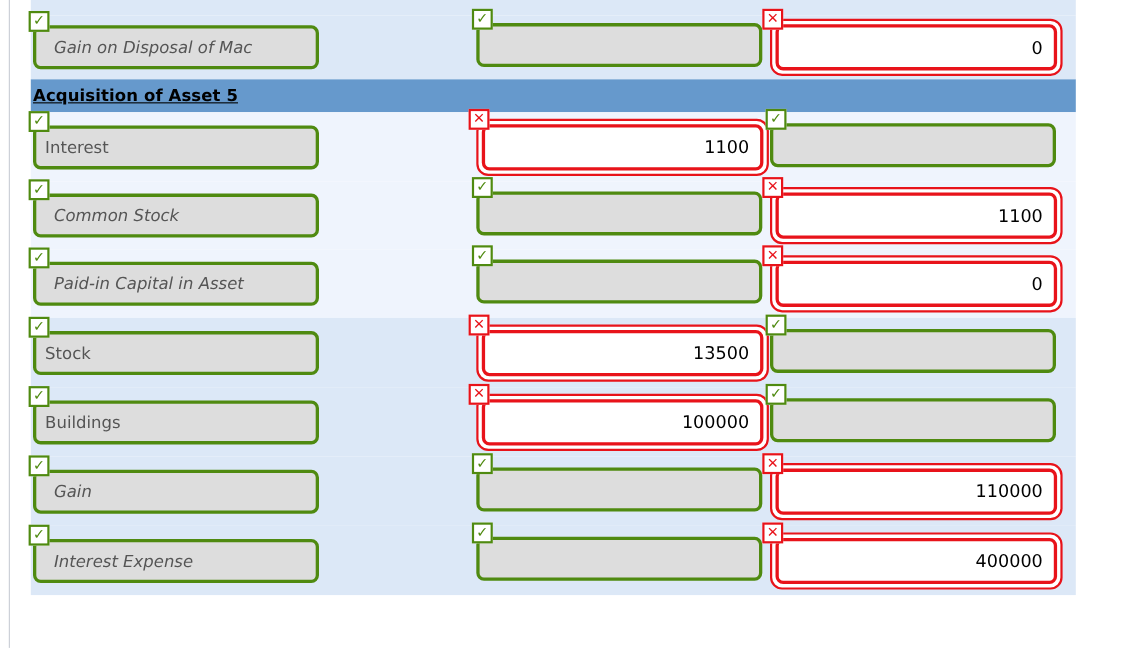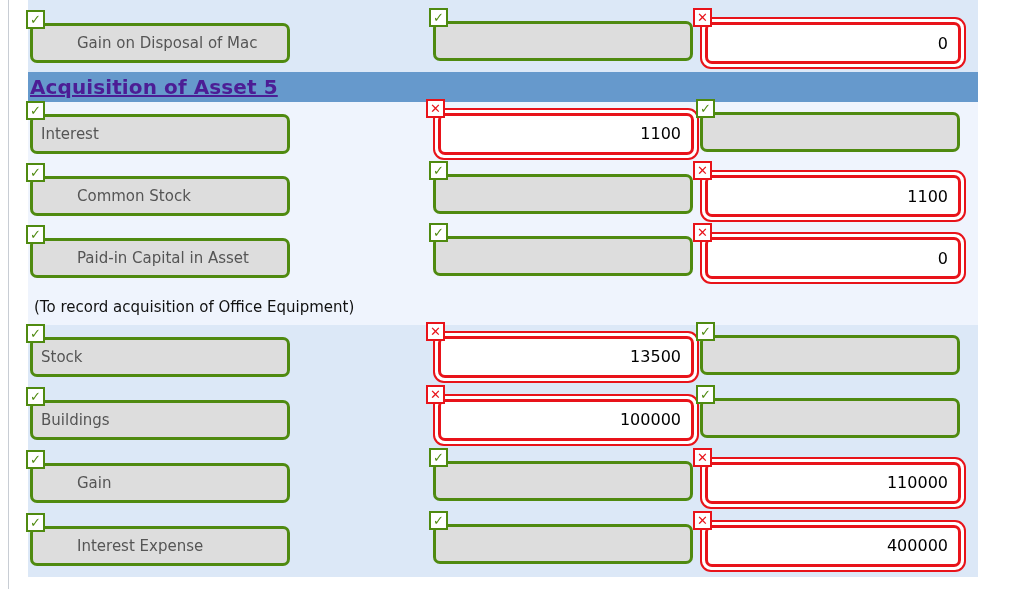--- a/index.html
+++ b/index.html
@@ -18,21 +18,21 @@
   .row{position:relative;display:flex;align-items:center;box-sizing:border-box;}
   .bg-light{background:#eff4fd;}
   .bg-mid{background:#dce8f7;}
 
   
   .section-bar{
     height:30px;display:flex;align-items:center;
     background:#6699cc;box-sizing:border-box;padding-left:2px;
   }
   .section-bar .title{
-    font-size:20px;font-weight:bold;color:#4c1d95;text-decoration:underline;
+    font-size:15px;font-weight:bold;color:#000000;text-decoration:underline;
     letter-spacing:.1px;
   }
 
   
   .cell{position:relative;box-sizing:border-box;}
   .c-acct{width:300px;padding-left:2px;}
   .c-dr{width:300px;padding-left:105px;}
   .c-cr{width:300px;padding-left:72px;}
 
   
@@ -41,21 +41,21 @@
   
   .fld{
     box-sizing:border-box;width:260px;height:40px;
     border:3px solid #4f8a10;border-radius:7px;
     background:#dddddd;
     display:flex;align-items:center;
     font-size:15px;color:#555;
     padding:0 8px;
     overflow:hidden;white-space:nowrap;
   }
-  .fld.indent{padding-left:44px;}
+  .fld.indent{padding-left:16px;font-style:italic;}
   .fld.amount{justify-content:flex-end;}
 
   
   .fld-wrong-outer{
     box-sizing:border-box;width:266px;height:52px;
     border:2px solid #e8131a;border-radius:11px;
     background:#ffffff;
     padding:3px;
   }
   .fld-wrong{
@@ -204,23 +204,20 @@
       <div class="cell c-cr">
         <div class="fieldwrap">
           <span class="badge bad">✕</span>
           <div class="fld-wrong-outer">
             <div class="fld-wrong">0</div>
           </div>
         </div>
       </div>
     </div>
 
-    <div class="row bg-light narration">
-      <span>(To record acquisition of Office Equipment)</span>
-    </div>
 
     <div class="row bg-mid" style="height:63px;">
       <div class="cell c-acct">
         <div class="fieldwrap">
           <span class="badge ok">✓</span>
           <div class="fld">Stock</div>
         </div>
       </div>
       <div class="cell c-dr">
         <div class="fieldwrap">

